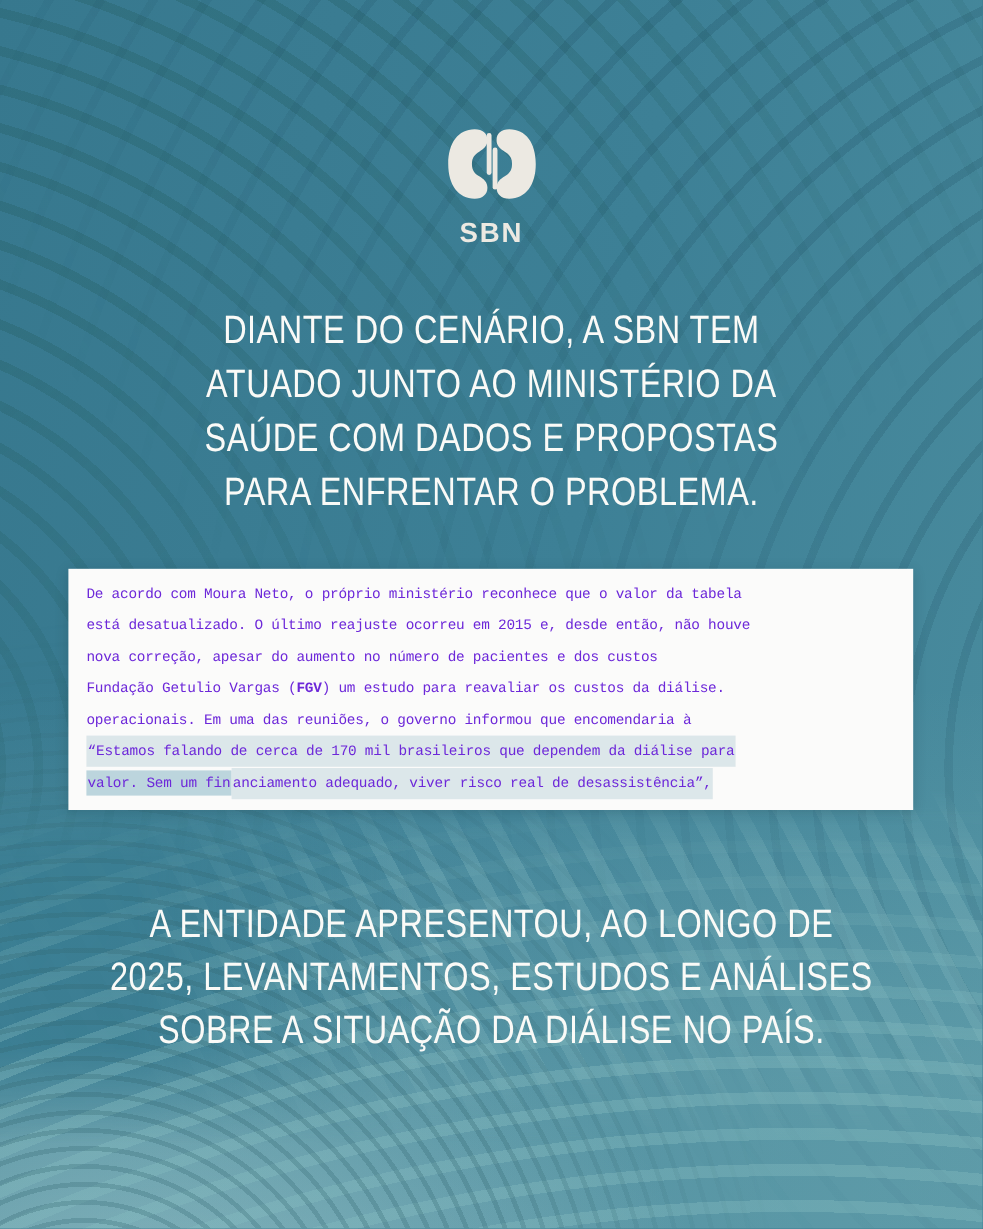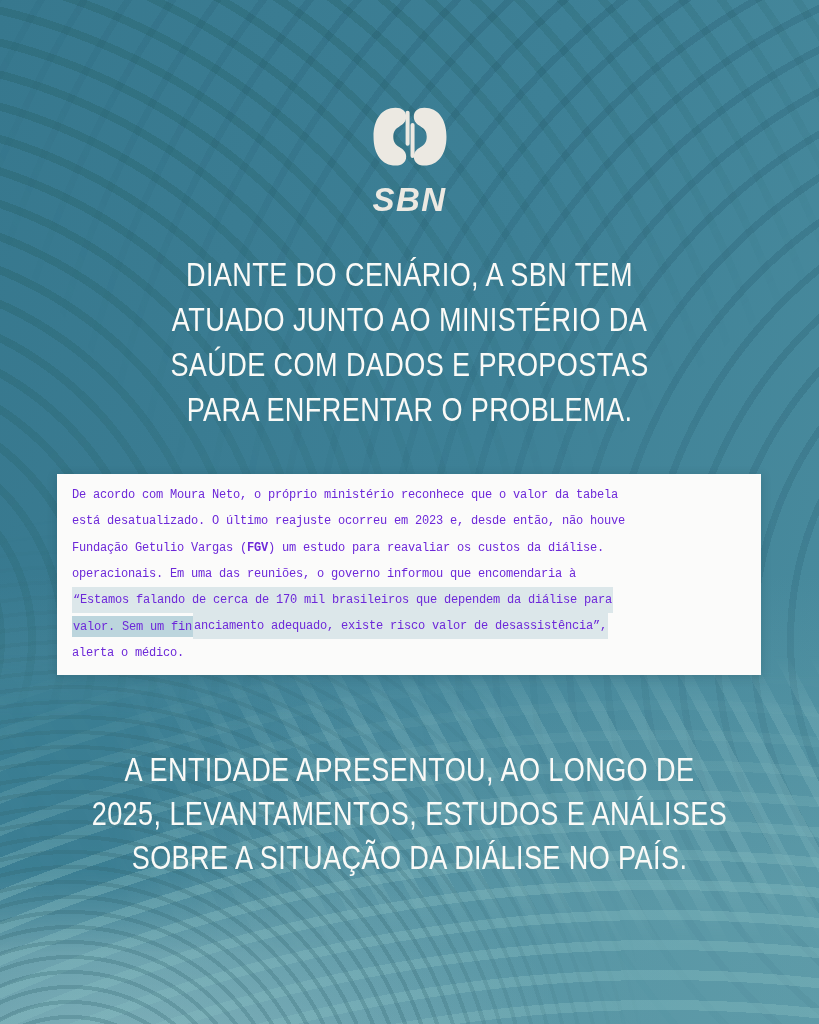--- a/index.html
+++ b/index.html
@@ -57,25 +57,24 @@
   .logo-block {
     position: absolute;
     top: 106px;
     left: 0;
     width: 100%;
     text-align: center;
   }
   .logo-block svg { display: block; margin: 0 auto; }
   .logo-wordmark {
     margin-top: 3px;
-    font-size: 33px;
+    font-size: 23px;
     font-weight: bold;
     letter-spacing: 1.5px;
     color: #ECE9E2;
-    font-style: italic;
   }
 
   
   .headline {
     position: absolute;
     left: 0;
     width: 100%;
     text-align: center;
     color: #FAFAF7;
     font-size: 33px;
@@ -141,26 +140,26 @@
   <h1 class="headline headline-top">
       <div>DIANTE DO CENÁRIO, A SBN TEM</div>
       <div>ATUADO JUNTO AO MINISTÉRIO DA</div>
       <div>SAÚDE COM DADOS E PROPOSTAS</div>
       <div>PARA ENFRENTAR O PROBLEMA.</div>
     </h1>
 
   <section class="article-card">
     <div class="article-text">
         <div class="article-line"><span class="seg-normal">De acordo com Moura Neto, o próprio ministério reconhece que o valor da tabela</span></div>
-        <div class="article-line"><span class="seg-normal">está desatualizado. O último reajuste ocorreu em 2023 e, desde então, não houve</span></div>
+        <div class="article-line"><span class="seg-normal">está desatualizado. O último reajuste ocorreu em 2015 e, desde então, não houve</span></div>
+        <div class="article-line"><span class="seg-normal">nova correção, apesar do aumento no número de pacientes e dos custos</span></div>
         <div class="article-line"><span class="seg-normal">Fundação Getulio Vargas (</span><span class="seg-bold">FGV</span><span class="seg-normal">) um estudo para reavaliar os custos da diálise.</span></div>
         <div class="article-line"><span class="seg-normal">operacionais. Em uma das reuniões, o governo informou que encomendaria à</span></div>
         <div class="article-line"><span class="seg-highlight">“Estamos falando de cerca de 170 mil brasileiros que dependem da diálise para</span></div>
-        <div class="article-line"><span class="seg-highlight_dark">valor. Sem um fin</span><span class="seg-highlight">anciamento adequado, existe risco valor de desassistência”,</span></div>
-        <div class="article-line"><span class="seg-normal">alerta o médico.</span></div>
+        <div class="article-line"><span class="seg-highlight_dark">valor. Sem um fin</span><span class="seg-highlight">anciamento adequado, viver risco real de desassistência”,</span></div>
       </div>
   </section>
 
   <h2 class="headline headline-bottom">
       <div>A ENTIDADE APRESENTOU, AO LONGO DE</div>
       <div>2025, LEVANTAMENTOS, ESTUDOS E ANÁLISES</div>
       <div>SOBRE A SITUAÇÃO DA DIÁLISE NO PAÍS.</div>
     </h2>
 
 </div>

